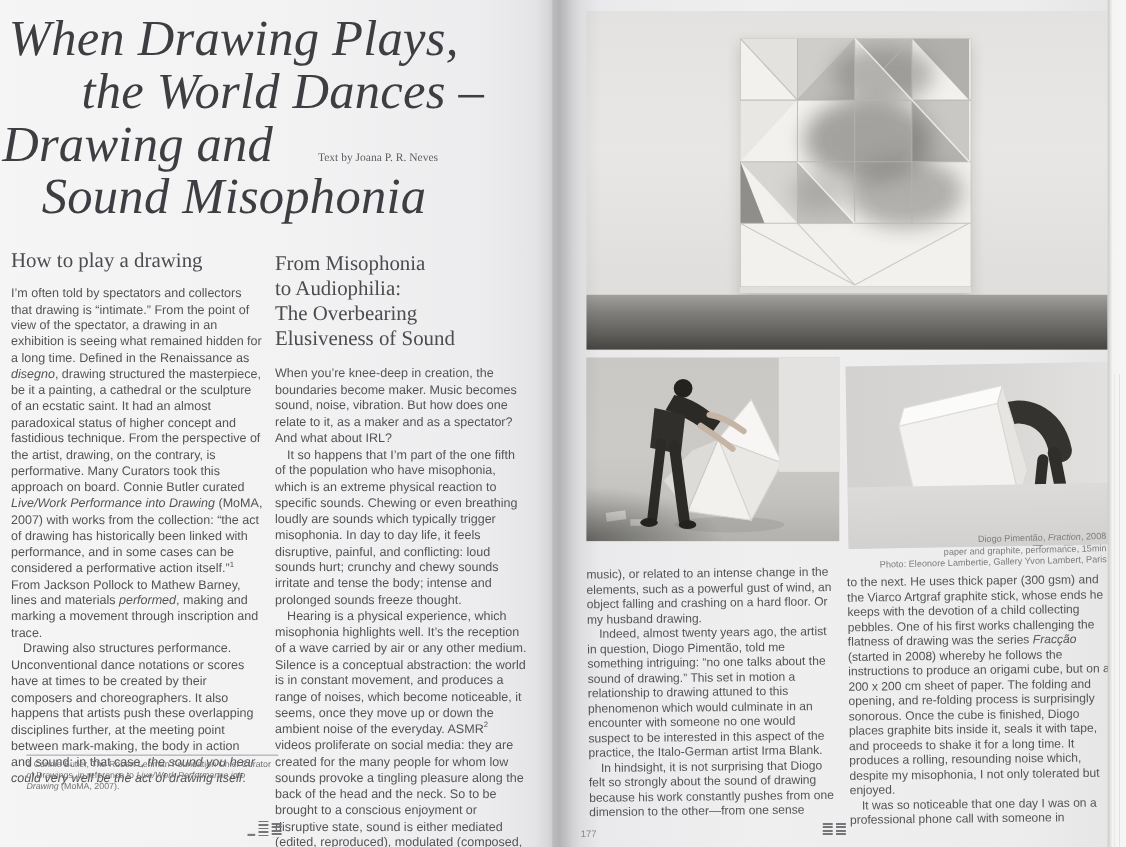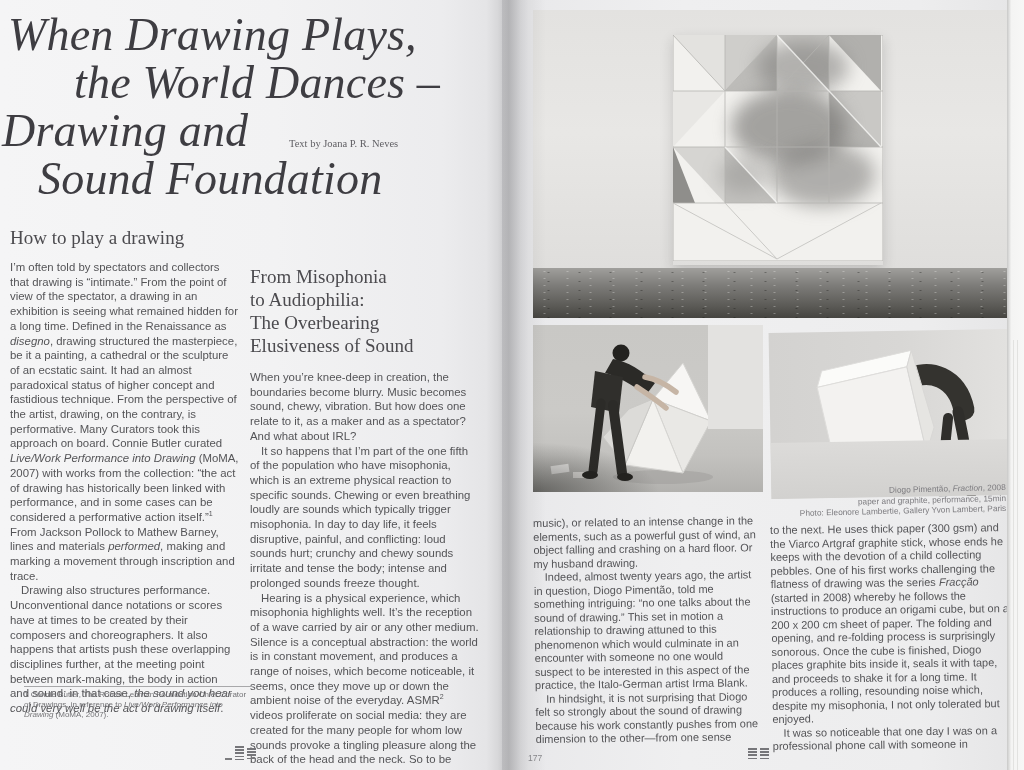--- a/index.html
+++ b/index.html
@@ -66,39 +66,39 @@
 <body>
 
 <div class="spread">
 
   <div class="page-left">
 
     <div class="title-line" style="left:8px;top:8px;">When Drawing Plays,</div>
     <div class="title-line" style="left:74px;top:56px;">the World Dances –</div>
     <div class="title-line" style="left:2px;top:104px;">Drawing and</div>
     <div class="byline">Text by Joana P. R. Neves</div>
-    <div class="title-line" style="left:38px;top:152px;">Sound Foundation</div>
+    <div class="title-line" style="left:38px;top:152px;">Sound Misophonia</div>
 
     <div class="col" style="left:10px;top:226px;width:229px;">
       <h2 class="col-heading">How to play a drawing</h2>
       <div class="paras">
           <p><span>I’m often told by spectators and collectors that drawing is “intimate.” From the point of view of the spectator, a drawing in an exhibition is seeing what remained hidden for a long time. Defined in the Renaissance as </span><em>disegno</em><span>, drawing structured the masterpiece, be it a painting, a cathedral or the sculpture of an ecstatic saint. It had an almost paradoxical status of higher concept and fastidious technique. From the perspective of the artist, drawing, on the contrary, is performative. Many Curators took this approach on board. Connie Butler curated </span><em>Live/Work Performance into Drawing</em><span> (MoMA, 2007) with works from the collection: “the act of drawing has historically been linked with performance, and in some cases can be considered a performative action itself.”</span><sup>1</sup><span> From Jackson Pollock to Mathew Barney, lines and materials </span><em>performed</em><span>, making and marking a movement through inscription and trace.</span></p>
           <p><span>Drawing also structures performance. Unconventional dance notations or scores have at times to be created by their composers and choreographers. It also happens that artists push these overlapping disciplines further, at the meeting point between mark-making, the body in action and sound: in that case, </span><em>the sound you hear could very well be the act of drawing itself</em><span>.</span></p>
         </div>
     </div>
 
     <div class="col" style="left:250px;top:228px;width:229px;">
-      <h2 class="col-heading" style="margin-bottom:13px;margin-top:37px;">
+      <h2 class="col-heading" style="margin-bottom:13px;">
         <span style="display:block">From Misophonia</span>
         <span style="display:block">to Audiophilia:</span>
         <span style="display:block">The Overbearing</span>
         <span style="display:block">Elusiveness of Sound</span>
       </h2>
       <div class="paras">
-          <p><span>When you’re knee-deep in creation, the boundaries become blurry. Music becomes sound, chewy, vibration. But how does one relate to it, as a maker and as a spectator? And what about IRL?</span></p>
+          <p><span>When you’re knee-deep in creation, the boundaries become maker. Music becomes sound, noise, vibration. But how does one relate to it, as a maker and as a spectator? And what about IRL?</span></p>
           <p><span>It so happens that I’m part of the one fifth of the population who have misophonia, which is an extreme physical reaction to specific sounds. Chewing or even breathing loudly are sounds which typically trigger misophonia. In day to day life, it feels disruptive, painful, and conflicting: loud sounds hurt; crunchy and chewy sounds irritate and tense the body; intense and prolonged sounds freeze thought.</span></p>
           <p><span>Hearing is a physical experience, which misophonia highlights well. It’s the reception of a wave carried by air or any other medium. Silence is a conceptual abstraction: the world is in constant movement, and produces a range of noises, which become noticeable, it seems, once they move up or down the ambient noise of the everyday. ASMR</span><sup>2</sup><span> videos proliferate on social media: they are created for the many people for whom low sounds provoke a tingling pleasure along the back of the head and the neck. So to be brought to a conscious enjoyment or disruptive state, sound is either mediated (edited, reproduced), modulated (composed, turned into</span></p>
         </div>
     </div>
 
     <div class="footnote" style="left:24px;top:686px;width:229px;"><span>1  Connie Butler, The Robert Lehman Foundation Chief Curator of Drawings, in reference to </span><em>Live/Work Performance into Drawing</em><span> (MoMA, 2007).</span></div>
 
     <div class="eq" style="left:225px;top:746px;">
       <div class="dash"></div>
       <div class="bar b15"></div>

